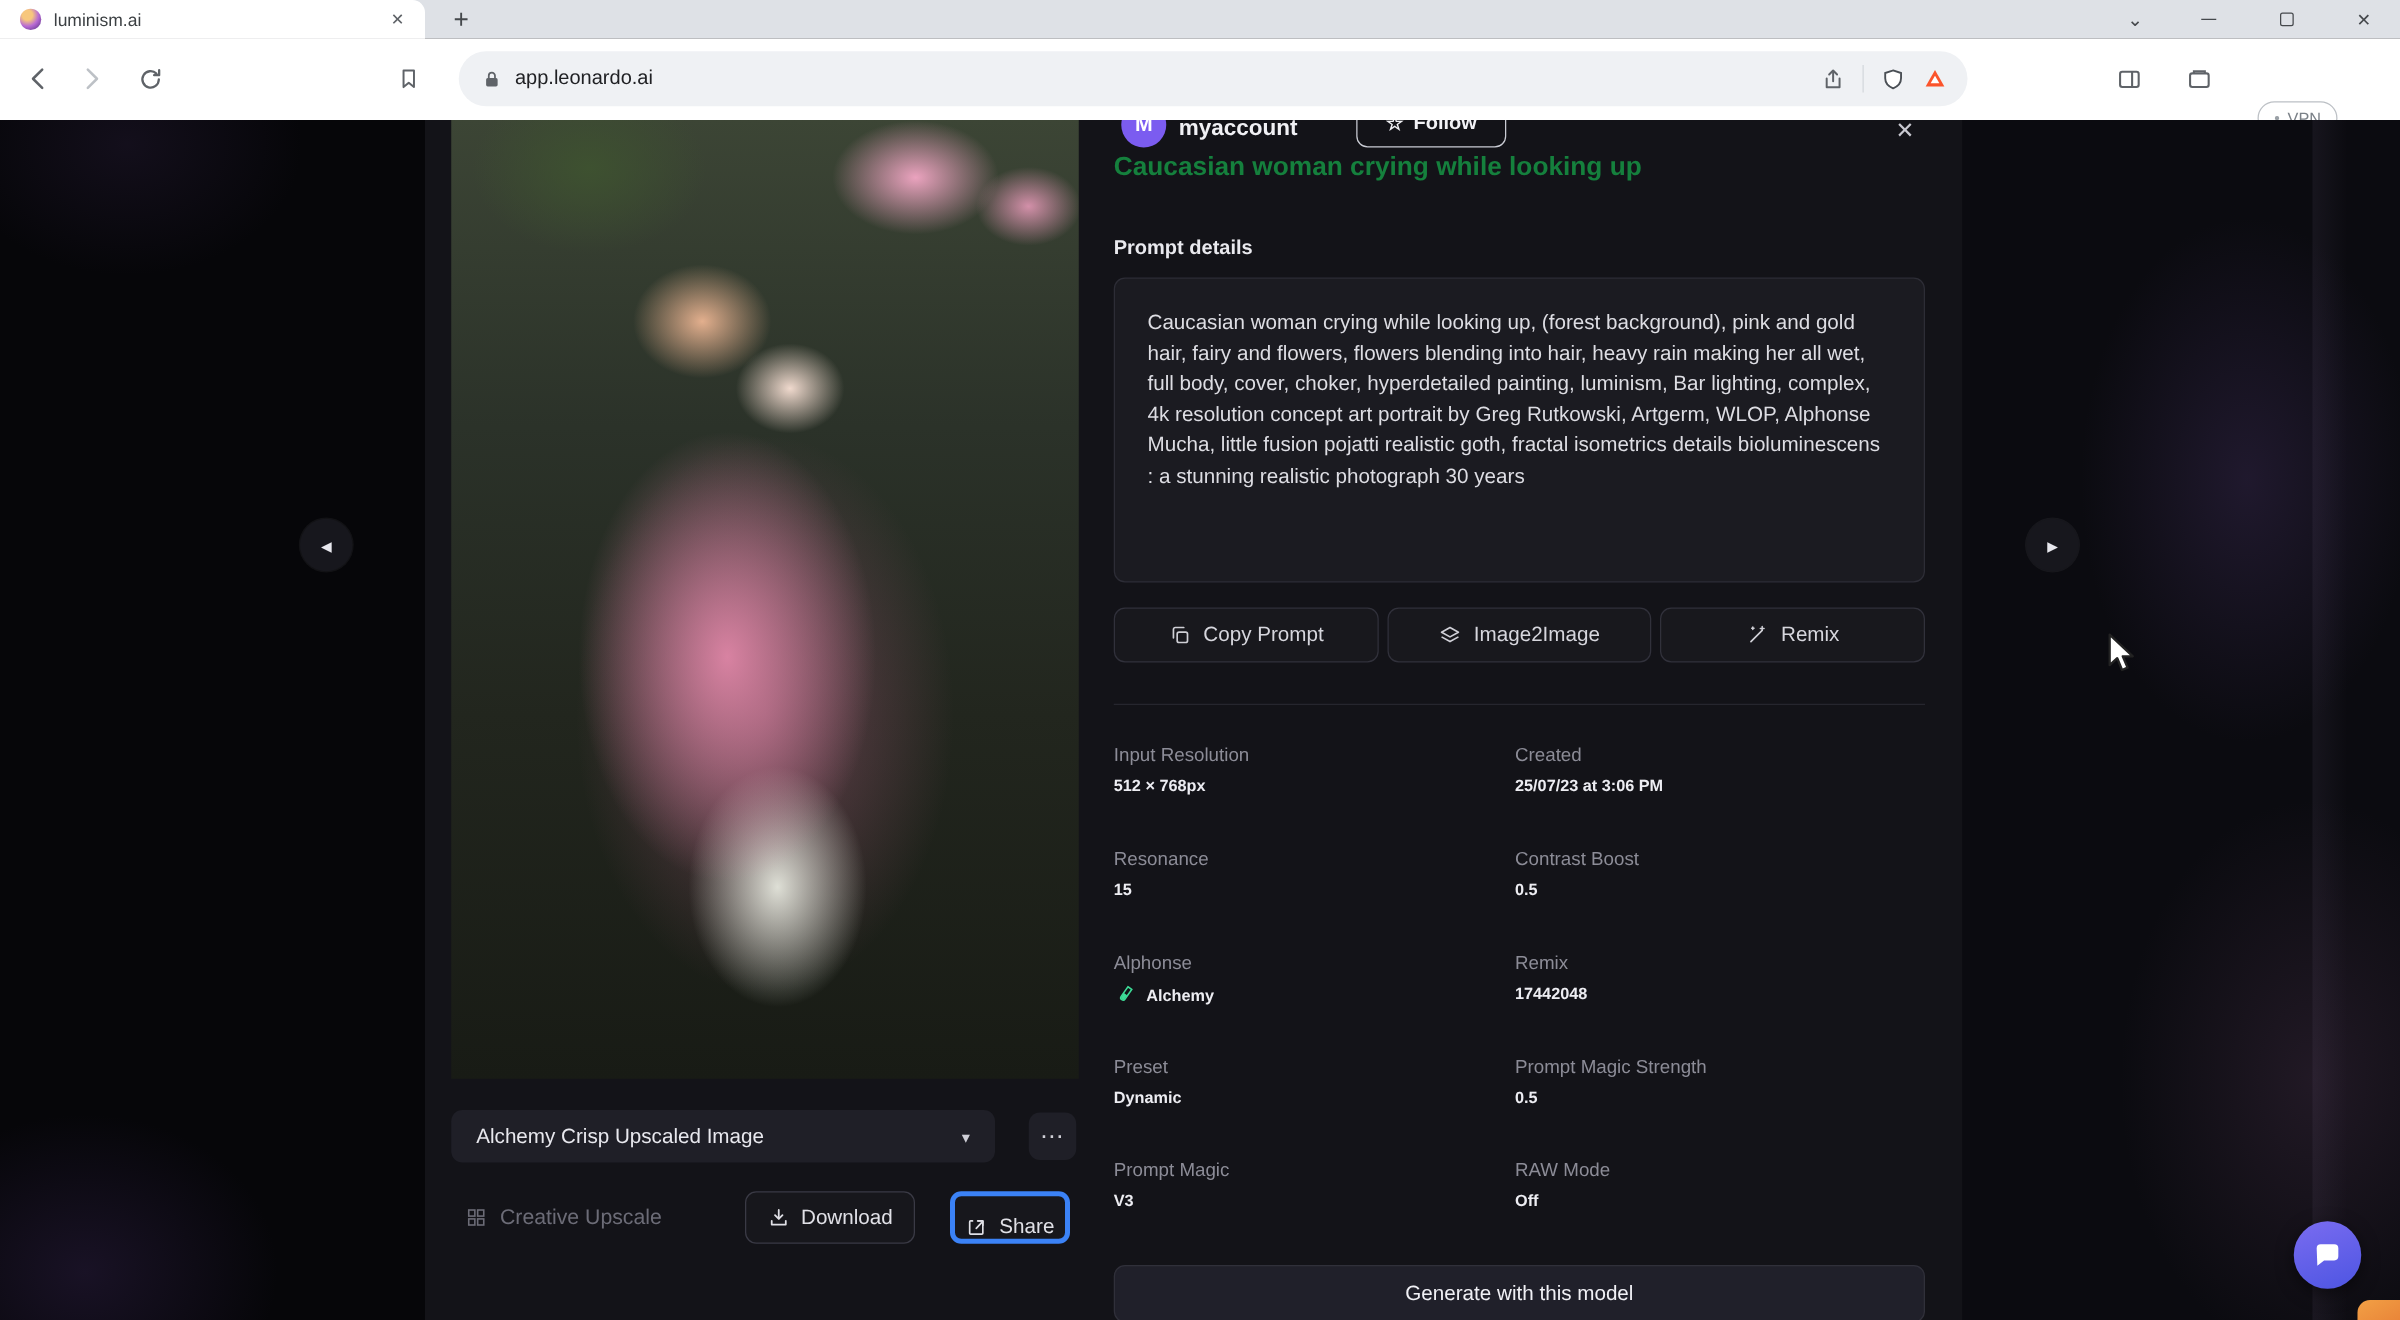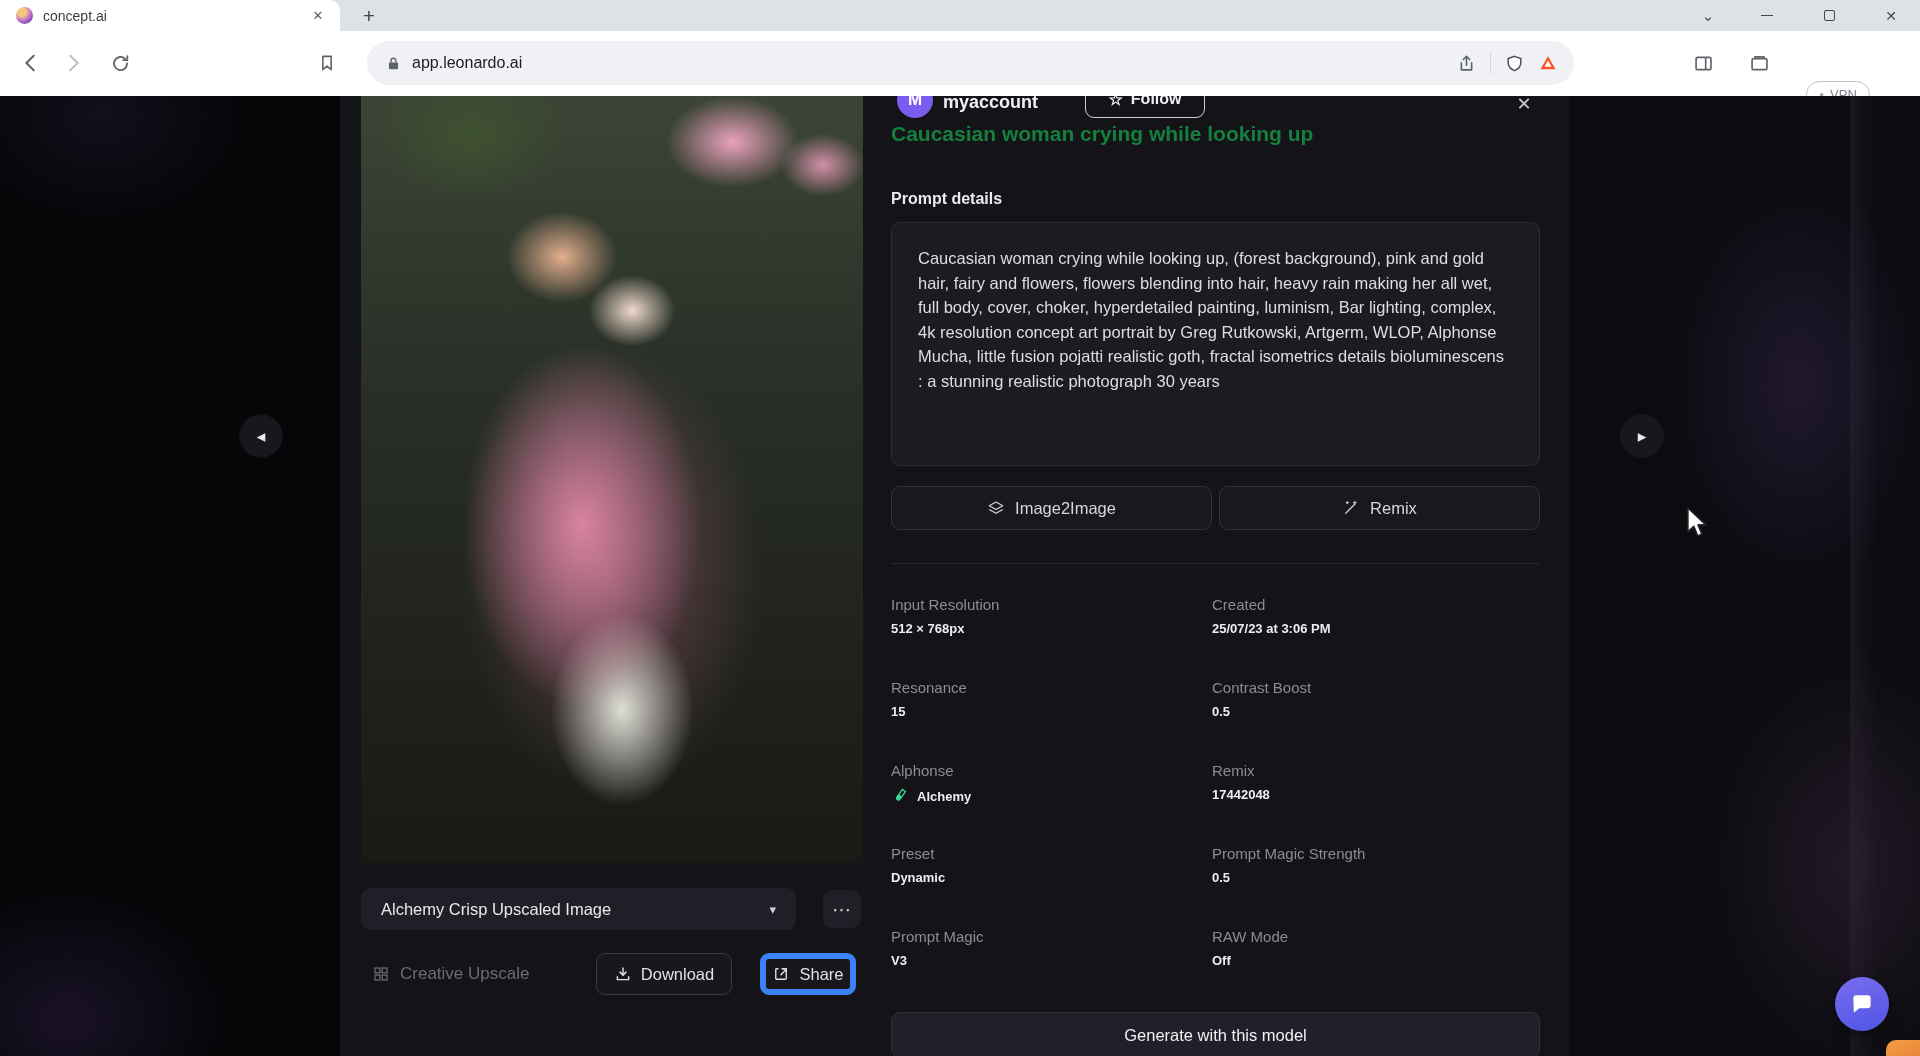--- a/index.html
+++ b/index.html
@@ -80,37 +80,37 @@
 
   .generate-btn { position:absolute; left:891px; top:916px; width:649px; height:46px; background:#20202a; border:1px solid #30303a; border-radius:9px; display:flex; align-items:center; justify-content:center; color:#f0f0f5; font-size:16.5px; font-family:inherit; cursor:pointer; }
 
   .img-dropdown { position:absolute; left:361px; top:792px; width:435px; height:42px; background:#1f1f27; border-radius:9px; display:flex; align-items:center; padding:0 20px; color:#e8e8ee; font-size:16.5px; cursor:pointer; }
   .img-dropdown .caret { margin-left:auto; font-size:13px; color:#cfcfd7; }
   .more-btn { position:absolute; left:823px; top:794px; width:38px; height:38px; border-radius:9px; background:#1f1f27; display:flex; align-items:center; justify-content:center; color:#cfcfd6; font-size:19px; letter-spacing:1px; cursor:pointer; }
 
   .img-actions { position:absolute; left:361px; top:857px; width:502px; height:42px; display:flex; align-items:center; }
   .upscale-link { position:absolute; left:11px; top:0; height:42px; display:flex; align-items:center; gap:10px; color:#6c6c77; font-size:17px; cursor:pointer; }
   .dl-btn { position:absolute; left:235px; top:0; width:136px; height:42px; border:1px solid #3a3a45; border-radius:9px; background:rgba(255,255,255,0.02); display:flex; align-items:center; justify-content:center; gap:9px; color:#e0e0e6; font-size:16.5px; cursor:pointer; }
-  .share-btn { position:absolute; left:399px; top:0; width:96px; height:42px; border:6px solid #3b82f6; border-radius:9px; background:rgba(255,255,255,0.02); display:flex; align-items:center; justify-content:center; gap:9px; color:#e0e0e6; font-size:16.5px; cursor:pointer; }
+  .share-btn { position:absolute; left:399px; top:0; width:96px; height:42px; border:4px solid #3b82f6; border-radius:9px; background:rgba(255,255,255,0.02); display:flex; align-items:flex-end; justify-content:center; gap:9px; color:#e0e0e6; font-size:16.5px; cursor:pointer; }
 
   .chat-bubble { position:absolute; left:1835px; top:881px; width:54px; height:54px; border-radius:50%; background:linear-gradient(160deg,#7a6cf0,#4d55e2); display:flex; align-items:center; justify-content:center; cursor:pointer; box-shadow:0 4px 14px rgba(0,0,0,0.5); }
   .corner-orange { position:absolute; left:1886px; top:944px; width:46px; height:46px; border-radius:10px; background:linear-gradient(150deg,#f2a045,#e06a2c); cursor:pointer; }
 
   .cursor { position:absolute; left:1684px; top:506px; pointer-events:none; z-index:99; }
   svg.ic { display:block; }
 </style>
 </head>
 <body>
 
 <div class="screen">
 
   <div class="tabbar">
     <div class="tab">
       <span class="favicon"></span>
-      <span class="tab-title">concept.ai</span>
+      <span class="tab-title">luminism.ai</span>
       <span class="tab-close">✕</span>
     </div>
     <div class="newtab">+</div>
     <div class="tabsearch">⌄</div>
     <div class="winbtn min">
         <span class="min-glyph"></span>
       </div>
     <div class="winbtn max">
         <span class="max-glyph"></span>
       </div>
@@ -205,20 +205,27 @@
     </button>
     <div class="modal-close">
         <span>✕</span>
       </div>
 
     <div class="gen-title">Caucasian woman crying while looking up</div>
     <div class="prompt-label">Prompt details</div>
     <div class="prompt-box">Caucasian woman crying while looking up, (forest background), pink and gold hair, fairy and flowers, flowers blending into hair, heavy rain making her all wet, full body, cover, choker, hyperdetailed painting, luminism, Bar lighting, complex, 4k resolution concept art portrait by Greg Rutkowski, Artgerm, WLOP, Alphonse Mucha, little fusion pojatti realistic goth, fractal isometrics details bioluminescens : a stunning realistic photograph 30 years</div>
 
     <div class="prompt-actions">
+      <button class="pbtn">
+        <svg class="ic" width="18" height="18" viewBox="0 0 24 24">
+            <rect x="9" y="9" width="11" height="11" rx="2" stroke="#cfcfd6" stroke-width="1.8" fill="none"></rect>
+            <path d="M5 15V6a2 2 0 0 1 2-2h9" stroke="#cfcfd6" stroke-width="1.8" fill="none" stroke-linecap="round"></path>
+          </svg>
+        <span>Copy Prompt</span>
+      </button>
       <button class="pbtn">
         <svg class="ic" width="18" height="18" viewBox="0 0 24 24">
             <path d="M12 4l9 5-9 5-9-5z" stroke="#cfcfd6" stroke-width="1.8" fill="none" stroke-linejoin="round"></path>
             <path d="M3 14l9 5 9-5" stroke="#cfcfd6" stroke-width="1.8" fill="none" stroke-linejoin="round"></path>
           </svg>
         <span>Image2Image</span>
       </button>
       <button class="pbtn">
         <svg class="ic" width="18" height="18" viewBox="0 0 24 24">
             <path d="M5 19L17 7" stroke="#cfcfd6" stroke-width="1.8" fill="none" stroke-linecap="round"></path>

